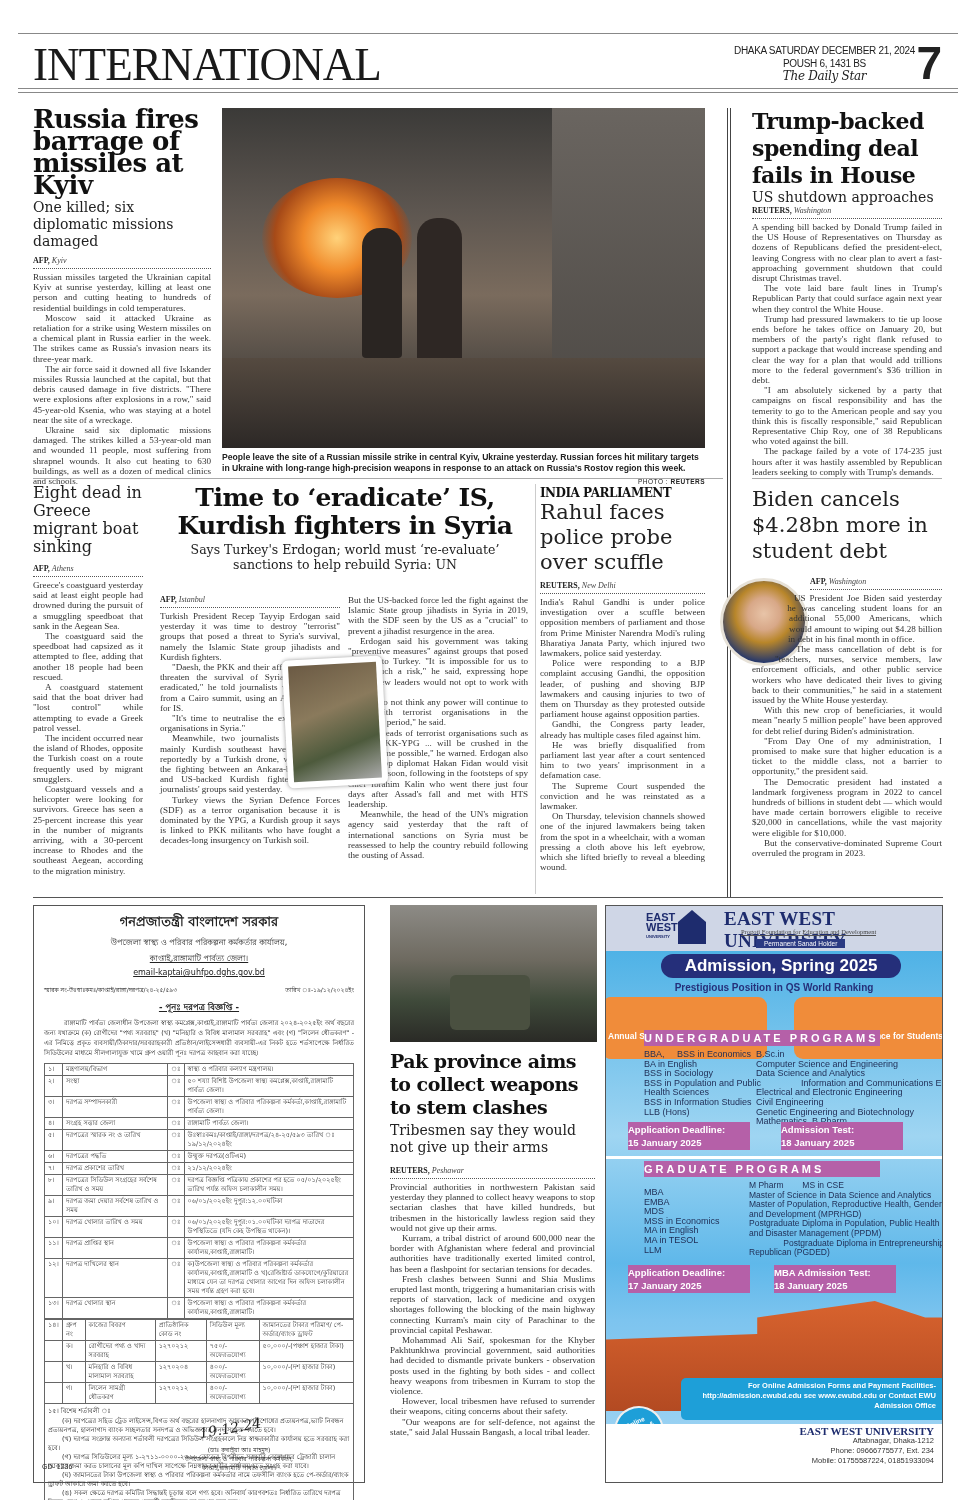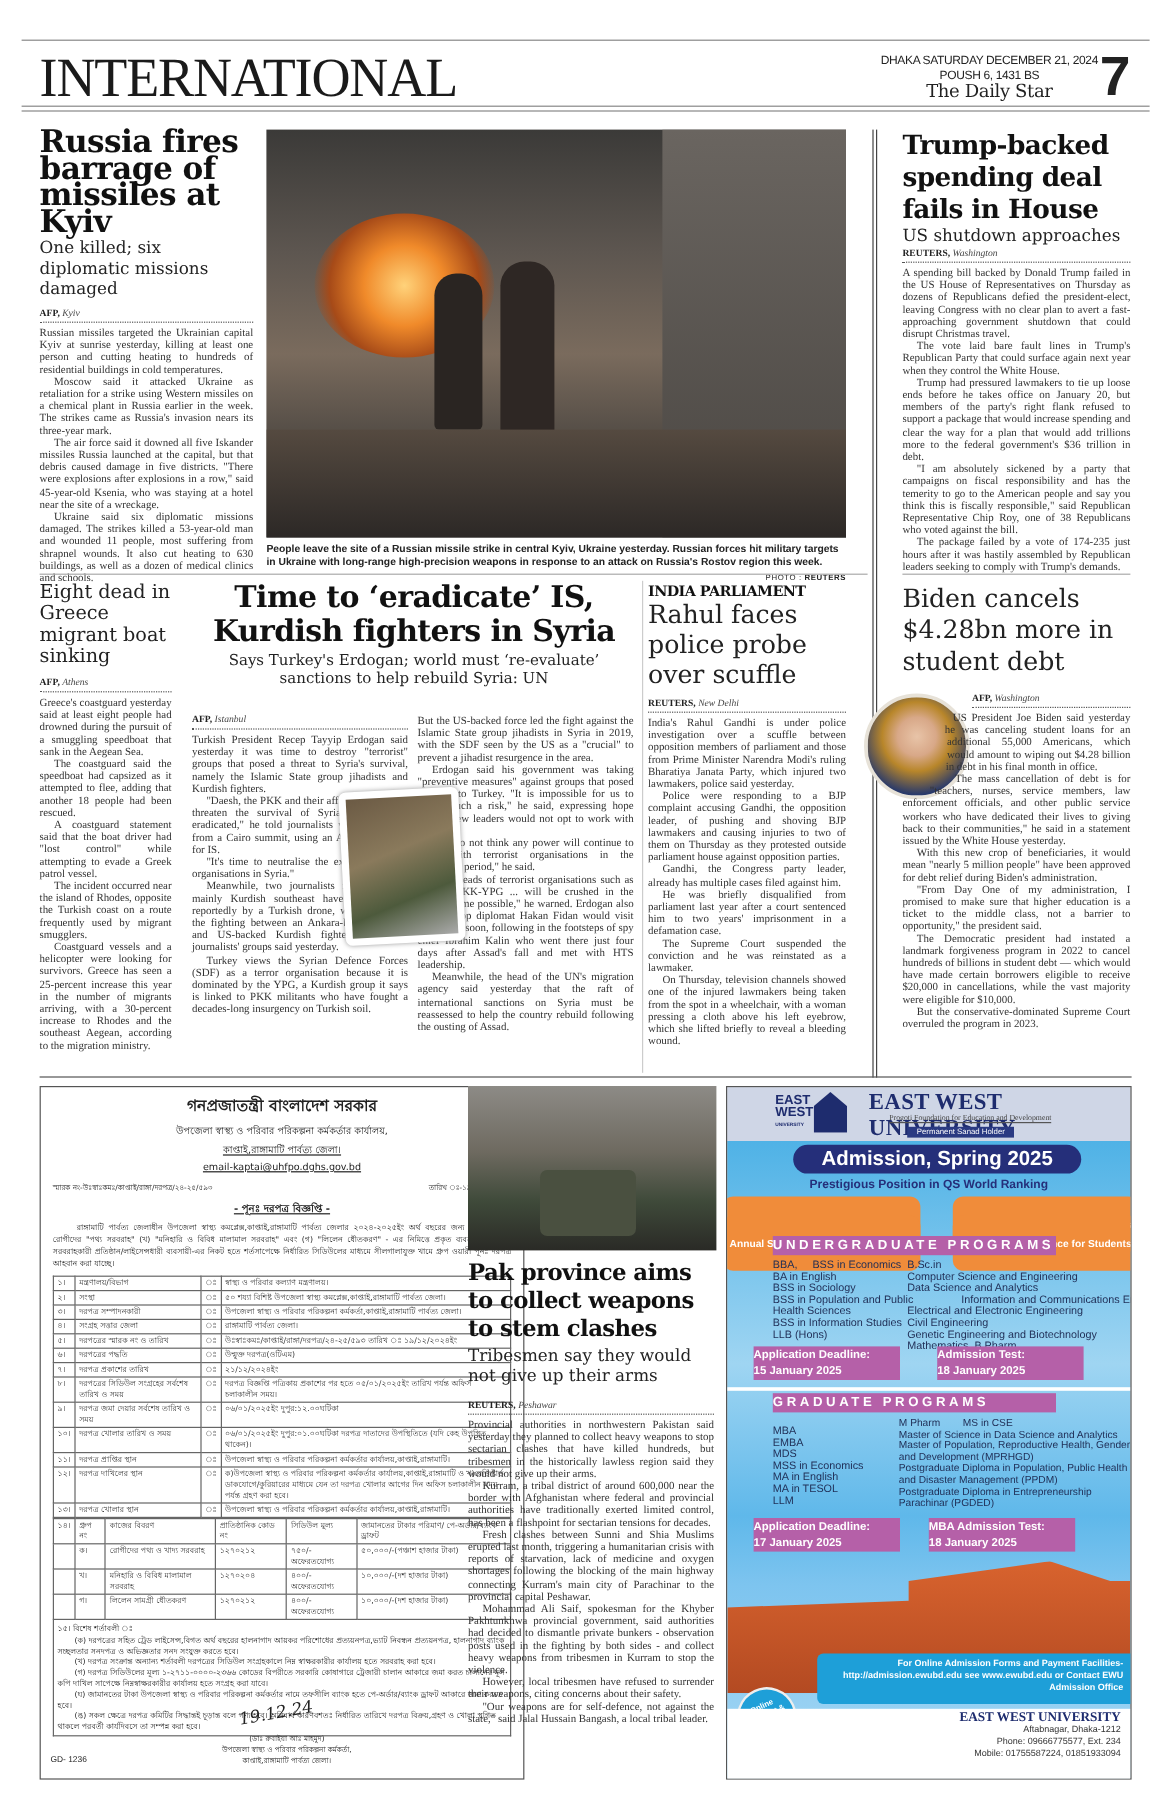--- a/index.html
+++ b/index.html
@@ -1,21 +1,21 @@
 <!DOCTYPE html>
 <html><head>
 <meta charset="utf-8">
 <style>
 *{box-sizing:border-box;margin:0;padding:0}
 body{width:977px;height:1500px;background:#fff;font-family:"Liberation Serif","DejaVu Serif",serif;color:#222;position:relative;overflow:hidden}
 .abs{position:absolute}
 .rule{position:absolute;background:#888}
 .masthead-title{left:33px;top:42px;font-size:46px;letter-spacing:-1px;color:#1a1a1a;font-family:"Liberation Serif",serif;transform:scaleX(0.98);transform-origin:left;line-height:1}
 .dateline{right:62px;top:44px;text-align:center;font-size:10px;line-height:13px;font-family:"Liberation Sans",sans-serif;letter-spacing:-0.3px}
-.dateline .paper{font-family:"DejaVu Serif",serif;font-size:15px}
+.dateline .paper{font-family:"DejaVu Serif",serif;font-style:italic;font-size:12px}
 .pagenum{right:35px;top:40px;font-size:46px;font-weight:bold;line-height:1;font-family:"Liberation Sans",sans-serif}
 .hl-bold{font-weight:bold;font-family:"DejaVu Serif",serif;color:#111;letter-spacing:-0.5px}
 .hl-light{font-family:"DejaVu Serif",serif;color:#222;font-weight:normal}
 .credit{font-size:8px;font-family:"Liberation Serif",serif}
 .credit b{font-weight:bold}
 .credit i{font-style:italic;color:#444}
 .dotted{border-top:1px dotted #555;height:0}
 .body{font-size:9.1px;line-height:10.2px;text-align:justify;color:#333}
 .body p{text-indent:12px}
 .body p:first-child{text-indent:0}
@@ -159,21 +159,21 @@
   <p>US President Joe Biden said yesterday he was canceling student loans for an additional 55,000 Americans, which would amount to wiping out $4.28 billion in debt in his final month in office.</p>
     <p>The mass cancellation of debt is for "teachers, nurses, service members, law enforcement officials, and other public service workers who have dedicated their lives to giving back to their communities," he said in a statement issued by the White House yesterday.</p>
     <p>With this new crop of beneficiaries, it would mean "nearly 5 million people" have been approved for debt relief during Biden's administration.</p>
     <p>"From Day One of my administration, I promised to make sure that higher education is a ticket to the middle class, not a barrier to opportunity," the president said.</p>
     <p>The Democratic president had instated a landmark forgiveness program in 2022 to cancel hundreds of billions in student debt — which would have made certain borrowers eligible to receive $20,000 in cancellations, while the vast majority were eligible for $10,000.</p>
     <p>But the conservative-dominated Supreme Court overruled the program in 2023.</p>
 </div>
 
 <div class="rule" style="left:33px;top:897px;width:910px;height:1px;background:#555"></div>
 
-<div class="abs ad-box" style="left:33px;top:905px;width:404px;height:578px;padding:6px 10px;font-family:'DejaVu Sans',sans-serif;color:#222">
+<div class="abs ad-box" style="left:33px;top:905px;width:332px;height:578px;padding:6px 10px;font-family:'DejaVu Sans',sans-serif;color:#222">
   <div style="text-align:center;font-size:13px;font-weight:bold">গনপ্রজাতন্ত্রী বাংলাদেশ সরকার</div>
   <div style="text-align:center;font-size:8px;margin-top:3px">উপজেলা স্বাস্থ্য ও পরিবার পরিকল্পনা কর্মকর্তার কার্যালয়,</div>
   <div style="text-align:center;font-size:8px;margin-top:3px;text-decoration:underline">কাপ্তাই,রাঙ্গামাটি পার্বত্য জেলা।</div>
   <div style="text-align:center;font-size:8px;margin-top:3px;text-decoration:underline">email-kaptai@uhfpo.dghs.gov.bd</div>
   <div style="display:flex;justify-content:space-between;font-size:6px;margin-top:8px">
     <span>স্মারক নং-উঃস্বাঃকমঃ/কাপ্তাই/রাঙ্গা/দরপত্র/২৪-২৫/৫৯৩</span>
     <span>তারিখ ঃ-১৯/১২/২০২৪ইং</span>
   </div>
   <div style="text-align:center;font-size:8.5px;font-weight:bold;margin-top:5px;text-decoration:underline">- পূনঃ দরপত্র বিজ্ঞপ্তি -</div>
   <div style="font-size:6.5px;line-height:10px;margin-top:3px;text-indent:20px;text-align:justify">রাঙ্গামাটি পার্বত্য জেলাধীন উপজেলা স্বাস্থ্য কমপ্লেক্স,কাপ্তাই,রাঙ্গামাটি পার্বত্য জেলার ২০২৪-২০২৫ইং অর্থ বছরের জন্য যথাক্রমে (ক) রোগীদের "পথ্য সরবরাহ" (খ) "মনিহারি ও বিবিধ মালামাল সরবরাহ" এবং (গ) "লিলেন ধৌতকরণ" - এর নিমিত্তে প্রকৃত ব্যবসায়ী/ঠিকাদার/সরবরাহকারী প্রতিষ্ঠান/লাইসেন্সধারী ব্যবসায়ী-এর নিকট হতে শর্তসাপেক্ষে নির্ধারিত সিডিউলের মাধ্যমে সীলগালাযুক্ত খামে গ্রুপ ওয়ারী পূনঃ দরপত্র আহবান করা যাচ্ছে।</div>
@@ -388,22 +388,22 @@
       <div style="white-space: pre;">MA in TESOL</div>
       <div style="white-space: pre;">LLM</div>
     </div>
   <div class="prog" style="position:absolute;left:143px;top:275px;width:195px;font-size:8.5px" id="gr-right">
       <div style="white-space: pre;">M Pharm        MS in CSE</div>
       <div style="white-space: pre;">Master of Science in Data Science and Analytics</div>
       <div style="white-space: pre;">Master of Population, Reproductive Health, Gender</div>
       <div style="white-space: pre;">and Development (MPRHGD)</div>
       <div style="white-space: pre;">Postgraduate Diploma in Population, Public Health</div>
       <div style="white-space: pre;">and Disaster Management (PPDM)</div>
-      <div style="white-space: pre;">Postgraduate Diploma in Entrepreneurship</div>
-      <div style="white-space: pre;">Parachinar (PGDED)</div>
+      <div style="white-space: pre; text-align: right;">Postgraduate Diploma in Entrepreneurship</div>
+      <div style="white-space: pre;">Republican (PGDED)</div>
     </div>
   <div class="mag" style="position:absolute;left:22px;top:359px;width:122px;height:28px;font-size:9.5px;line-height:13px;padding-top:1px">
       <div>Application Deadline:</div>
       <div>17 January 2025</div>
     </div>
   <div class="mag" style="position:absolute;left:168px;top:359px;width:122px;height:28px;font-size:9.5px;line-height:13px;padding-top:1px">
       <div>MBA Admission Test:</div>
       <div>18 January 2025</div>
     </div>
   <div style="position:absolute;left:0;top:395px;width:100%;height:110px;background:linear-gradient(180deg,#d8632e,#b34a22);clip-path:polygon(0 35%,45% 30%,45% 15%,80% 0,95% 15%,100% 15%,100% 100%,0 100%)"></div>

